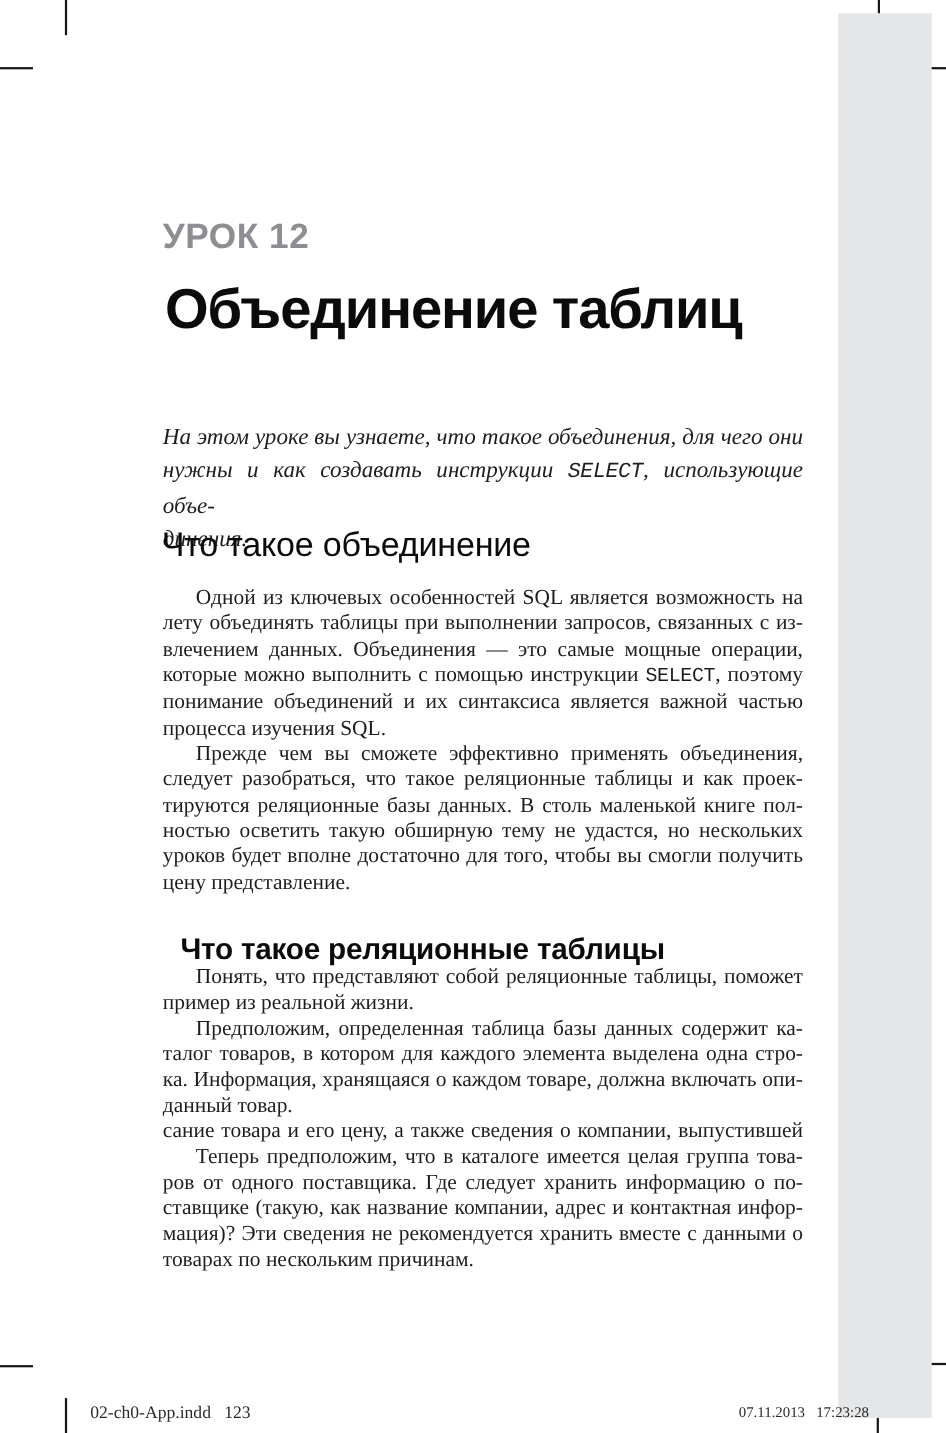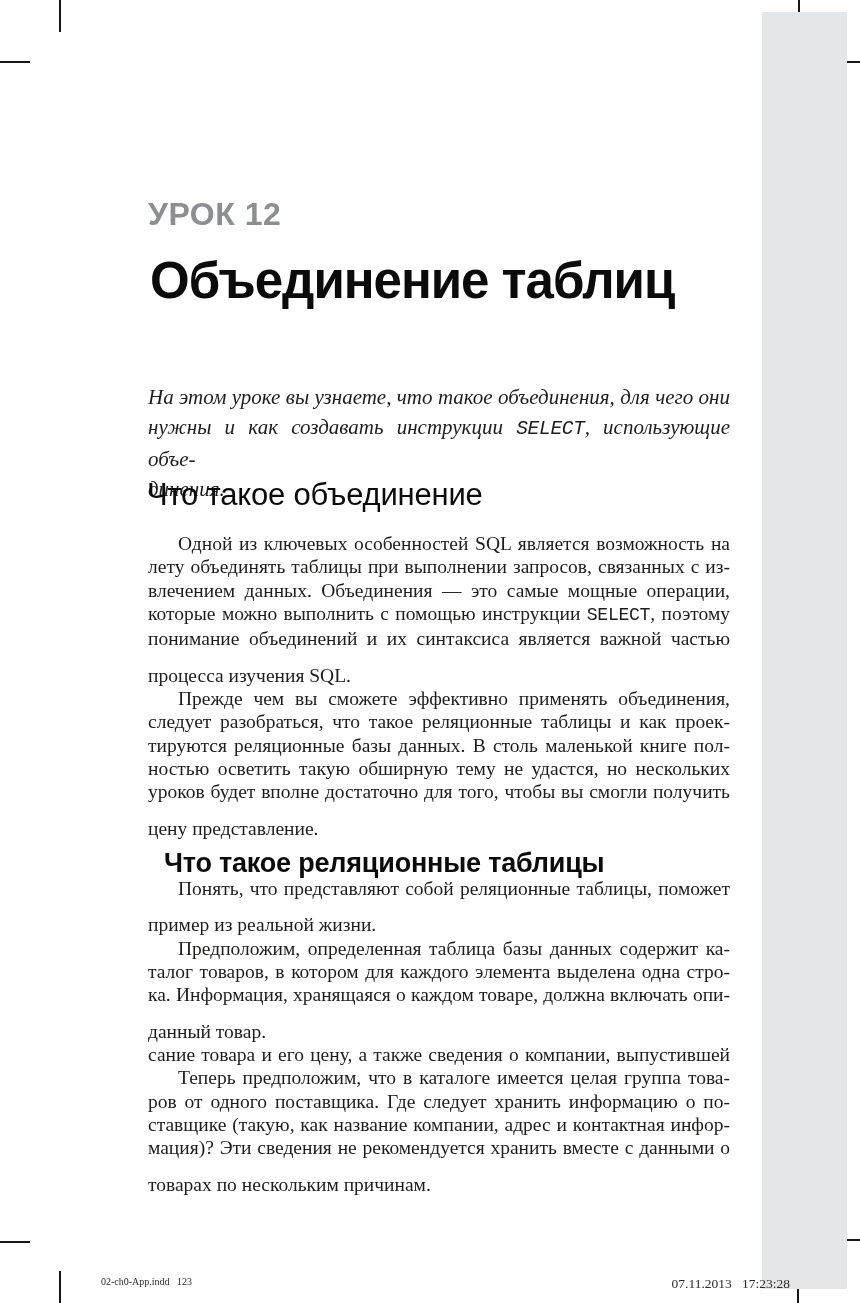--- a/index.html
+++ b/index.html
@@ -41,26 +41,26 @@
     font-size:27px; line-height:1.1; letter-spacing:-0.2px; color:#0b0b0b;
   }
   .body-block{position:absolute; left:148px; width:582px;}
   .body-1{top:532px;}
   .body-2{top:877px;}
   .para{margin:0;}
   .para .tl{
     font-size:19.5px; line-height:23.33px;
     text-align:justify; text-align-last:justify;
   }
-  .para .tl.last{text-align-last:left;margin-top:13px;}
+  .para .tl.last{text-align-last:left;}
   .para .tl.ind{text-indent:30px;}
   .mono{font-family:"Liberation Mono", monospace; font-size:0.93em; letter-spacing:-0.3px;}
   .footer-slug{
     position:absolute; left:82px; top:1276px;
-    font-size:10px; color:#2a2a2a; white-space:pre;margin-left:19px;
+    font-size:16px; color:#2a2a2a; white-space:pre;
   }
   .footer-timestamp{
     position:absolute; right:70px; top:1276px;
     font-size:13.5px; color:#2a2a2a; white-space:pre;
   }
 </style>
 </head>
 <body>
 
 <div class="page">

